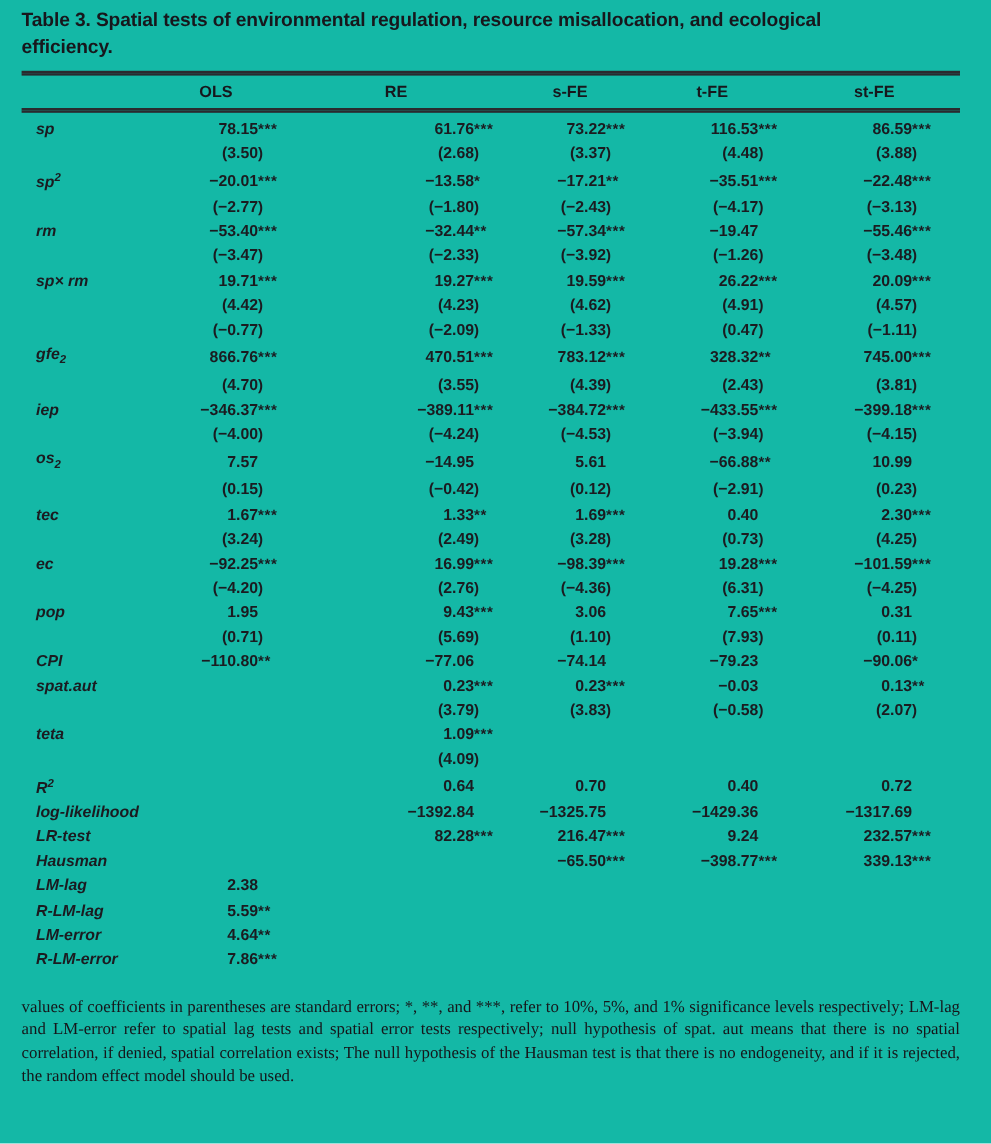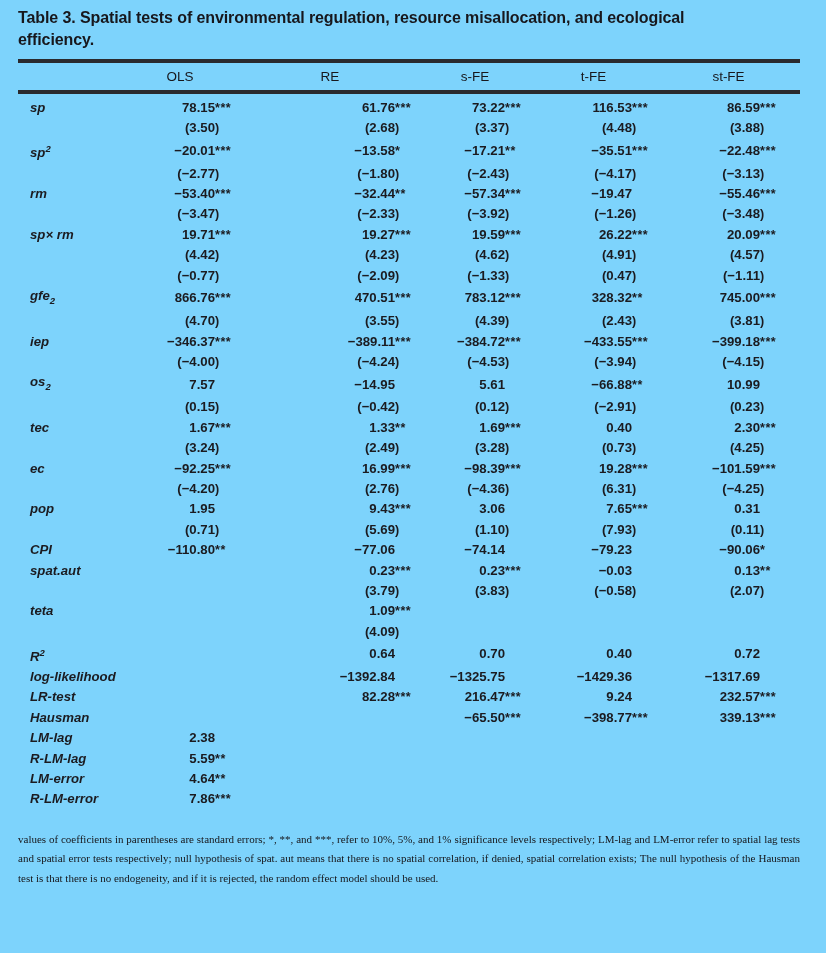--- a/index.html
+++ b/index.html
@@ -1,41 +1,41 @@
 <!DOCTYPE html>
 <html><head>
 <meta charset="utf-8">
 <style>
   * { margin:0; padding:0; box-sizing:border-box; }
   html,body { background:#ffffff; }
   .page {
     position:relative; width:826px; height:953px; overflow:hidden;
-    background:#7dd3fc; color:#1b1b20;
+    background:#14b8a6; color:#1b1b20;
     font-family:"Liberation Sans", sans-serif;
   }
   .inner { padding:7px 26px 0 18px; }
   .title { font-weight:bold; font-size:16px; line-height:22px; letter-spacing:-0.1px; color:#17171c; }
   .rule { height:3px; border-top:2px solid #2a2a2e; border-bottom:2px solid #2a2a2e; }
   .rule-top { margin-top:8px; }
   table { border-collapse:collapse; table-layout:fixed; width:782px; }
-  .hdr th { font-weight:normal; font-size:13.5px; height:27px; vertical-align:middle; padding:0; color:#17171c; }
+  .hdr th { font-weight:bold; font-size:13.5px; height:27px; vertical-align:middle; padding:0; color:#17171c; }
   .bdy { margin-top:4px;font-weight:bold; }
   .bdy td { font-size:13.2px; line-height:20.4px; height:20.4px; padding:0; white-space:nowrap; vertical-align:middle; }
   td.lbl { font-style:italic; text-align:left; padding-left:12px; }
   td.val { text-align:right; }
   .bdy td:nth-child(2) { padding-right:25px;margin-top:20px; }
   .bdy td:nth-child(3) { padding-right:25px; }
   .bdy td:nth-child(4) { padding-right:25px; }
   .bdy td:nth-child(5) { padding-right:25px; }
   .bdy td:nth-child(6) { padding-right:40px; }
   sup, sub { font-size:9.5px; }
   .sfx { display:inline-block; width:0; white-space:pre; font-size:0.95em; letter-spacing:0.5px; }
   .note {
     margin-top:20px; width:782px;
-    font-family:"Liberation Serif", serif; font-size:11px; line-height:19.5px;
+    font-family:"Liberation Serif", serif; font-size:14px; line-height:19.5px;
     text-align:justify; color:#16161a;
   }
 </style>
 </head>
 <body>
 
 <div class="page">
   <div class="inner">
 
     <div class="title">

